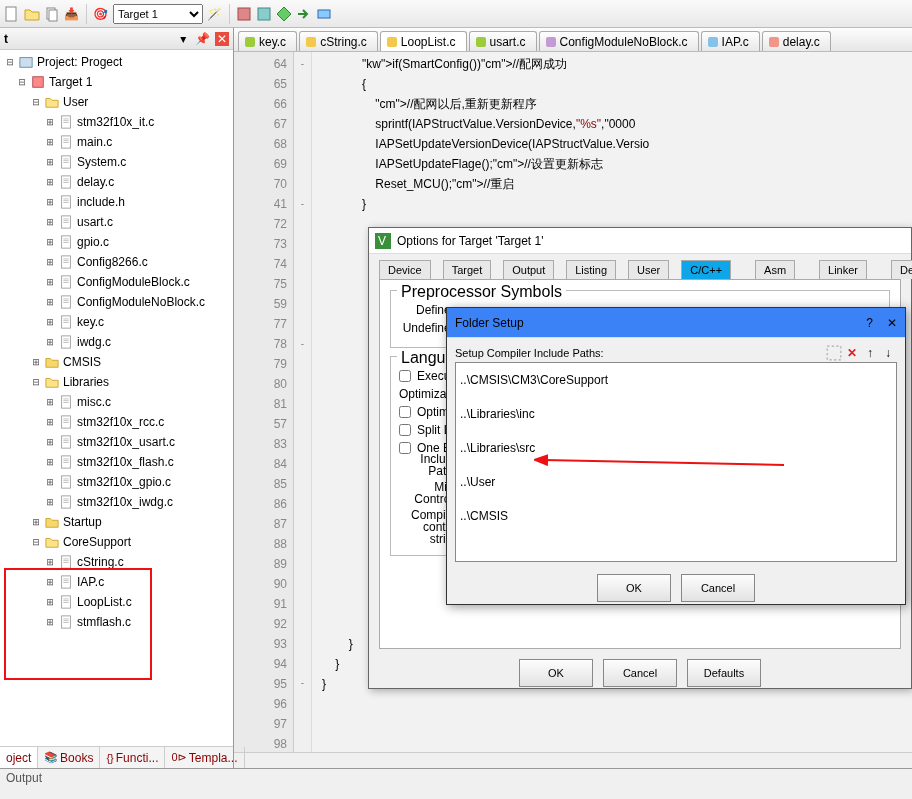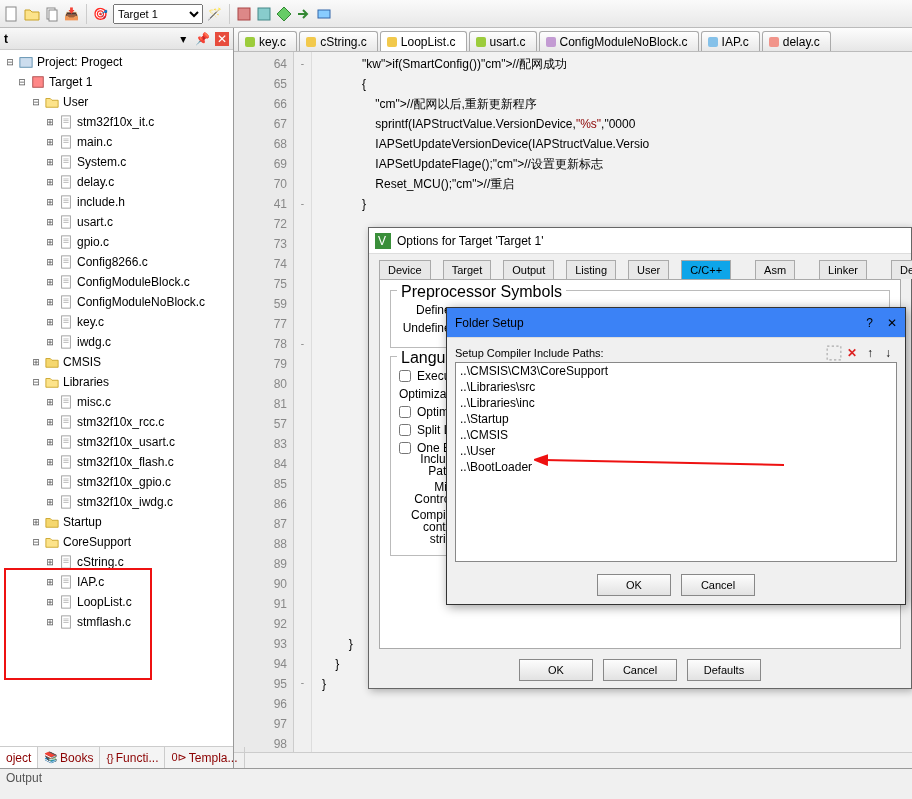--- a/index.html
+++ b/index.html
@@ -47,29 +47,29 @@
 .tabs{display:flex;padding:6px 10px 0 10px;gap:12px;}
 .tabs .tab{padding:3px 8px;border:1px solid #aaa;border-bottom:none;background:#e8e8e8;font-size:11px;cursor:pointer;}
 .tabs .tab.active{background:#0ea5e9;position:relative;z-index:2;}
 .tabs .sp{width:6px;}
 .tab-body{background:#fff;border:1px solid #aaa;margin:0 10px;padding:10px;height:370px;position:relative;}
 .grp{border:1px solid #bbb;padding:8px;margin-bottom:8px;position:relative;}
 .grp-title{position:absolute;top:-8px;left:6px;background:#fff;padding:0 4px;font-size:16px;}
 .row{display:flex;align-items:center;gap:6px;margin:4px 0;font-size:11px;}
 .lbl{width:55px;text-align:right;}
 .cb{width:12px;height:12px;}
-.btn{height:22px;min-width:74px;padding:0 12px;background:linear-gradient(#fdfdfd,#e2e2e2);border:1px solid #888;cursor:pointer;font-size:11px;}
+.btn{height:28px;min-width:74px;padding:0 12px;background:linear-gradient(#fdfdfd,#e2e2e2);border:1px solid #888;cursor:pointer;font-size:11px;}
 .dlg-btns{display:flex;gap:10px;justify-content:center;padding:10px;}
 
 .dialog2{position:absolute;background:#f0f0f0;border:1px solid #333;box-shadow:2px 2px 10px rgba(0,0,0,0.4);}
 .dialog2-title{height:30px;background:#3b82f6;display:flex;align-items:center;justify-content:space-between;padding:0 8px;border-bottom:1px solid #ddd;}
 .dialog2-title .r{display:flex;gap:14px;font-size:14px;}
 .dialog2-body{padding:6px 8px 8px 8px;}
 .list-box{border:1px solid #888;background:#fff;height:200px;overflow:auto;font-size:11px;}
-.list-box .li{padding:1px 4px;cursor:default;}
+.list-box .li{padding:10px 4px;cursor:default;}
 .tb-row{display:flex;justify-content:flex-end;align-items:center;}
 .tb-row .lab{flex:1;font-size:11px;}
 .tb-ico{width:18px;height:18px;border:1px solid transparent;display:inline-flex;align-items:center;justify-content:center;cursor:pointer;}
 
 .arrow{position:absolute;pointer-events:none;}
 
 .bottom-bar{height:20px;background:#f0f0f0;border-top:1px solid #999;padding:2px 6px;font-size:11px;color:#555;}
 </style>
 </head>
 <body>
@@ -677,26 +677,24 @@
           <svg viewBox="0 0 14 14">
             <rect x="1" y="1" width="12" height="12" fill="none" stroke="#aaa" stroke-dasharray="2"></rect>
           </svg>
         </span>
       <span class="tb-ico" style="color:#d22;font-weight:bold;">✕</span>
       <span class="tb-ico">↑</span>
       <span class="tb-ico">↓</span>
     </div>
     <div class="list-box" id="pathlist">
         <div class="li">..\CMSIS\CM3\CoreSupport</div>
+        <div class="li">..\Libraries\inc</div>
         <div class="li">..\Libraries\src</div>
-        <div class="li">..\Libraries\inc</div>
-        <div class="li">..\Startup</div>
+        <div class="li">..\User</div>
         <div class="li">..\CMSIS</div>
-        <div class="li">..\User</div>
-        <div class="li">..\BootLoader</div>
       </div>
     <div class="dlg-btns" style="justify-content:center;padding-top:12px;">
       <button class="btn">OK</button>
       <button class="btn">Cancel</button>
     </div>
   </div>
 </div>
 
 <svg class="arrow" style="left:534px;top:445px;width:260px;height:30px;">
   <defs>

